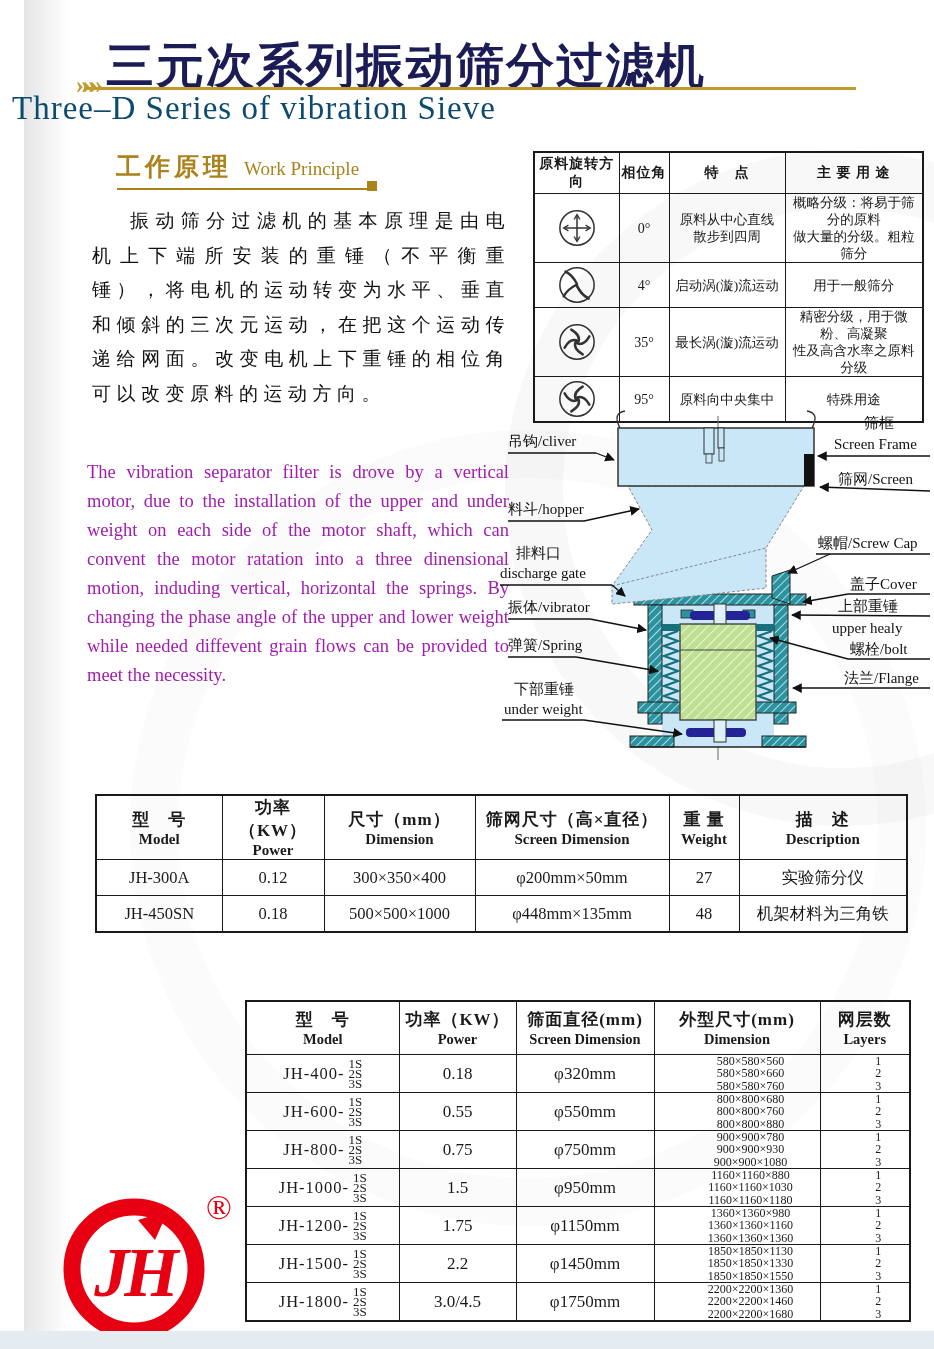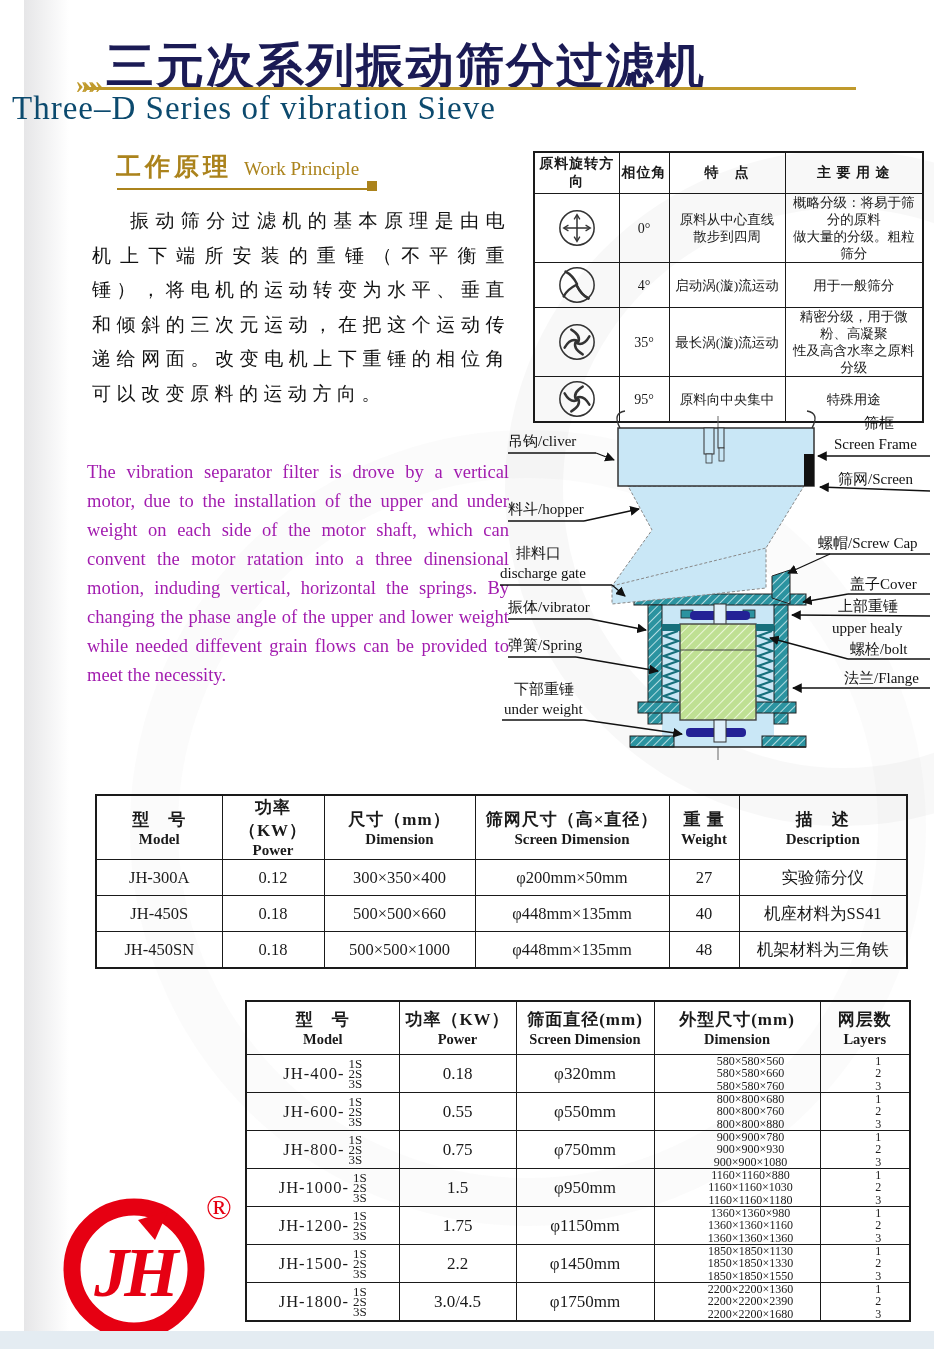--- a/index.html
+++ b/index.html
@@ -334,28 +334,20 @@
     <tbody>
       <tr>
         <td>JH-300A</td>
         <td>0.12</td>
         <td>300×350×400</td>
         <td>φ200mm×50mm</td>
         <td>27</td>
         <td>实验筛分仪</td>
       </tr>
       <tr>
-        <td>JH-450S</td>
-        <td>0.18</td>
-        <td>500×500×660</td>
-        <td>φ448mm×135mm</td>
-        <td>40</td>
-        <td>机座材料为SS41</td>
-      </tr>
-      <tr>
         <td>JH-450SN</td>
         <td>0.18</td>
         <td>500×500×1000</td>
         <td>φ448mm×135mm</td>
         <td>48</td>
         <td>机架材料为三角铁</td>
       </tr>
     </tbody>
   </table>
 
@@ -544,21 +536,21 @@
                 <span>1S</span>
                 <span>2S</span>
                 <span>3S</span>
               </span>
             </div>
           </td>
         <td class="pw">3.0/4.5</td>
         <td class="scr">φ1750mm</td>
         <td class="dims">
             <span>2200×2200×1360</span>
-            <span>2200×2200×2390</span>
+            <span>2200×2200×1460</span>
             <span>2200×2200×1680</span>
           </td>
         <td class="lays">
             <span>1</span>
             <span>2</span>
             <span>3</span>
           </td>
       </tr>
     </tbody>
   </table>

